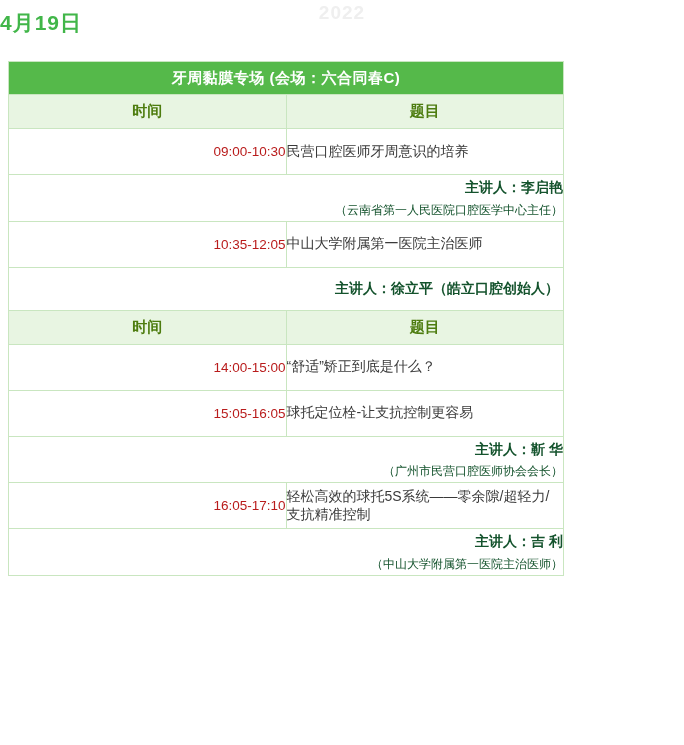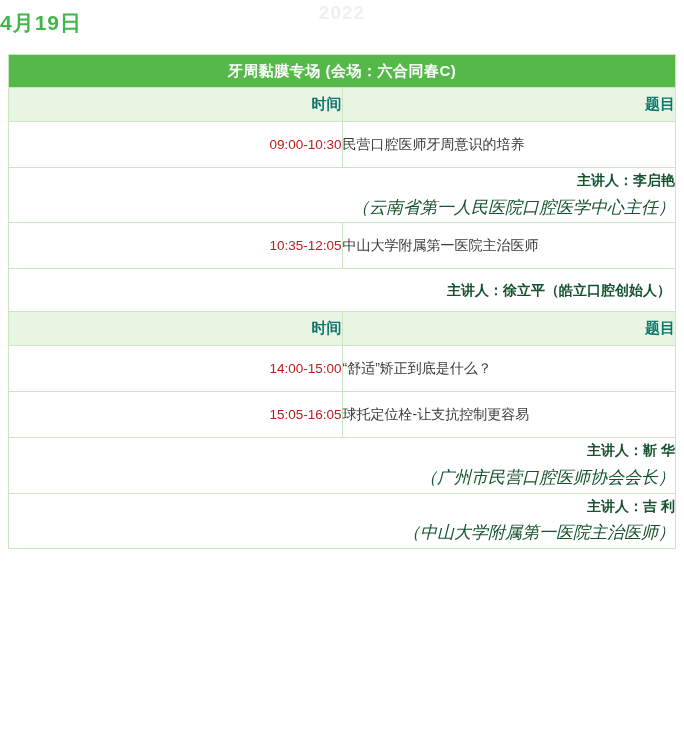--- a/index.html
+++ b/index.html
@@ -39,46 +39,46 @@
   }
   .date-title {
     position: relative;
     font-size: 21px;
     font-weight: bold;
     color: #41b649;
     letter-spacing: 1px;
   }
   table.schedule {
     border-collapse: collapse;
-    width: 668px;
-    margin: 8px 8px;
+    width: 556px;
+    margin: 15px 8px;
     table-layout: fixed;
     padding-left: 36px;
   }
   table.schedule td {
     border: 1px solid #c9e6c0;
     padding: 0;
     vertical-align: middle;
   }
   .section-head td {
     background: #55b94a;
     border: 1px solid #55b94a;
     color: #ffffff;
     text-align: center;
     font-size: 15px;
     font-weight: bold;
     height: 32px;
     letter-spacing: 0.5px;
   }
   .col-head td {
     background: #e8f5e2;
-    text-align: right;
+    text-align: center;
     font-size: 15px;
     font-weight: bold;
-    color: #0f766e;
+    color: #4d7c0f;
     height: 33px;
   }
   .time-cell {
     text-align: right;
     font-size: 13.5px;
     color: #b91c1c;
     height: 45px;
   }
   .topic-cell {
     text-align: left;
@@ -97,22 +97,21 @@
   .speaker-cell.single {
     height: 34px;
     padding: 4px;
   }
   .speaker-name {
     font-weight: bold;
     display: block;
   }
   .speaker-affil {
     display: block;
-    font-size: 17px;
-    font-style: italic;
+    font-size: 12px;
   }
   .speaker-inline {
     font-weight: bold;
   }
   .w-time { width: 150px; }
 </style>
 </head>
 <body>
 
 <div class="page">
@@ -169,20 +168,24 @@
         <td class="topic-cell">球托定位栓-让支抗控制更容易</td>
       </tr>
       <tr>
         <td colspan="2" class="speaker-cell">
           <span class="speaker-name"><span>主讲人：</span><span>靳 华</span></span>
           <span class="speaker-affil">（广州市民营口腔医师协会会长）</span>
         </td>
       </tr>
 
       <tr>
+        <td class="time-cell w-time">16:05-17:10</td>
+        <td class="topic-cell">轻松高效的球托5S系统——零余隙/超轻力/支抗精准控制</td>
+      </tr>
+      <tr>
         <td colspan="2" class="speaker-cell">
           <span class="speaker-name"><span>主讲人：</span><span>吉 利</span></span>
           <span class="speaker-affil">（中山大学附属第一医院主治医师）</span>
         </td>
       </tr>
     </tbody>
   </table>
 
 </div>
 

